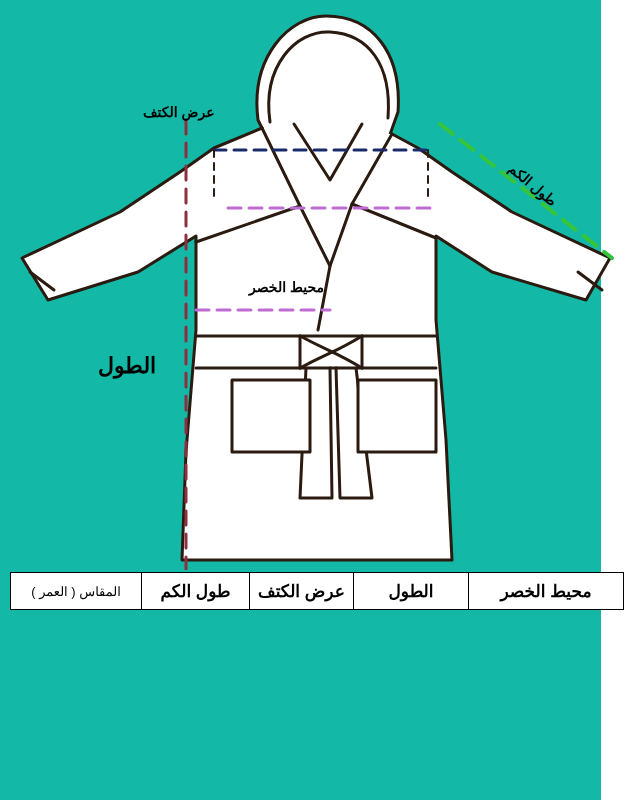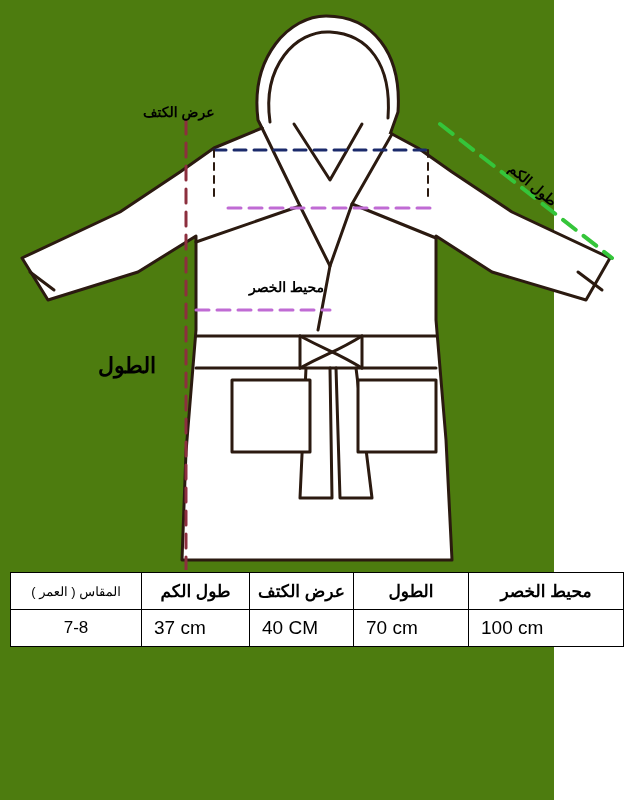--- a/index.html
+++ b/index.html
@@ -10,23 +10,23 @@
   body {
     width: 633px;
     height: 800px;
     font-family: "Liberation Sans", sans-serif;
     color: #000;
     position: relative;
     overflow: hidden;
   }
   #page {
     position: relative;
-    width: 554px;
+    width: 601px;
     height: 800px;
-    background: #4d7c0f;
+    background: #14b8a6;
   }
   
   #diagram-area {
     position: absolute;
     left: 0;
     top: 0;
     width: 633px;
     height: 570px;
   }
   #robe-svg {
@@ -209,23 +209,16 @@
     <thead>
       <tr>
         <th class="col-age">المقاس ( العمر )</th>
         <th>طول الكم</th>
         <th>عرض الكتف</th>
         <th>الطول</th>
         <th>محيط الخصر</th>
       </tr>
     </thead>
     <tbody>
-      <tr>
-        <td class="cell-age">7-8</td>
-        <td class="val">37 cm</td>
-        <td class="val">40 CM</td>
-        <td class="val">70 cm</td>
-        <td class="val">100 cm</td>
-      </tr>
     </tbody>
   </table>
 
 </div>
 
 </body></html>

